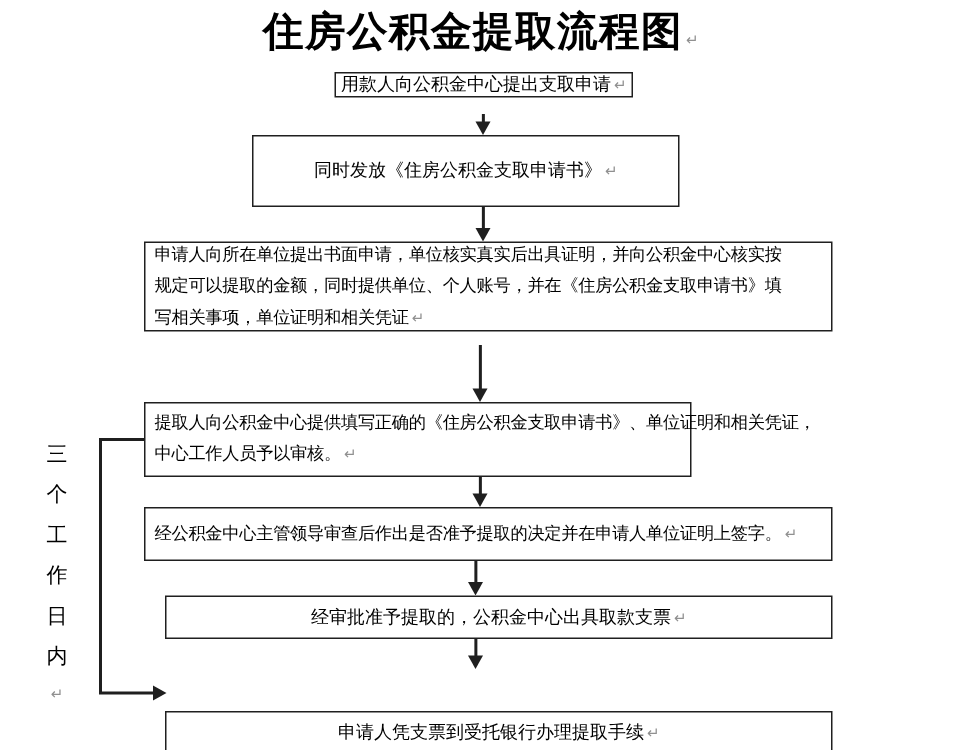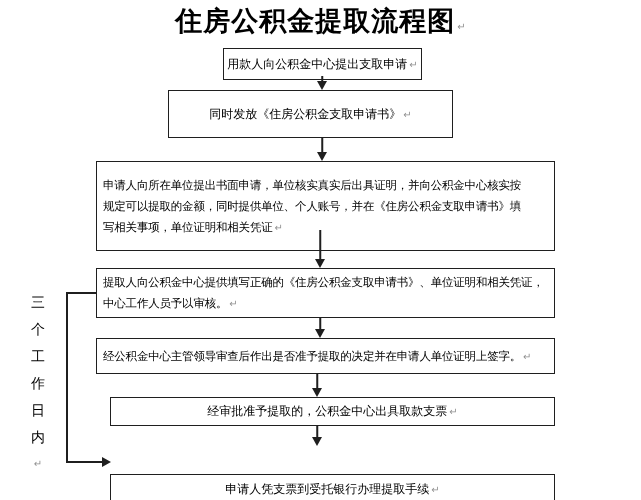--- a/index.html
+++ b/index.html
@@ -47,50 +47,50 @@
 </style>
 </head>
 <body>
 
 <div class="canvas">
 
   <div class="title">
     <span>住房公积金提取流程图</span><span class="eol">↵</span>
   </div>
 
-  <div class="box center" style="left:223px; top:48px; width:199px; height:32px;">
+  <div class="box center" style="left:223px; top:48px; width:199px; height:17px;">
     <div class="line"><span>用款人向公积金中心提出支取申请</span><span class="eol">↵</span></div>
   </div>
 
   <div class="varrow" style="left:316px; top:76px; height:14px;">
     <div class="shaft"></div>
     <div class="head"></div>
   </div>
 
   <div class="box center" style="left:168px; top:90px; width:285px; height:48px;">
     <div class="line"><span>同时发放《住房公积金支取申请书》</span><span class="eol">↵</span></div>
   </div>
 
   <div class="varrow" style="left:316px; top:138px; height:23px;">
     <div class="shaft"></div>
     <div class="head"></div>
   </div>
 
-  <div class="box left" style="left:96px; top:161px; width:459px; height:90px;">
+  <div class="box left" style="left:96px; top:161px; width:459px; height:60px;">
     <div class="line"><span>申请人向所在单位提出书面申请，单位核实真实后出具证明，并向公积金中心核实按</span></div>
     <div class="line"><span>规定可以提取的金额，同时提供单位、个人账号，并在《住房公积金支取申请书》填</span></div>
     <div class="line"><span>写相关事项，单位证明和相关凭证</span><span class="eol">↵</span></div>
   </div>
 
   <div class="varrow" style="left:314px; top:230px; height:38px;">
     <div class="shaft"></div>
     <div class="head"></div>
   </div>
 
-  <div class="box left" style="left:96px; top:268px; width:459px; height:50px;">
+  <div class="box left" style="left:96px; top:268px; width:365px; height:50px;">
     <div class="line"><span>提取人向公积金中心提供填写正确的《住房公积金支取申请书》、单位证明和相关凭证，</span></div>
     <div class="line"><span>中心工作人员予以审核。</span><span class="eol">↵</span></div>
   </div>
 
   <div class="varrow" style="left:314px; top:318px; height:20px;">
     <div class="shaft"></div>
     <div class="head"></div>
   </div>
 
   <div class="box left" style="left:96px; top:338px; width:459px; height:36px;">

